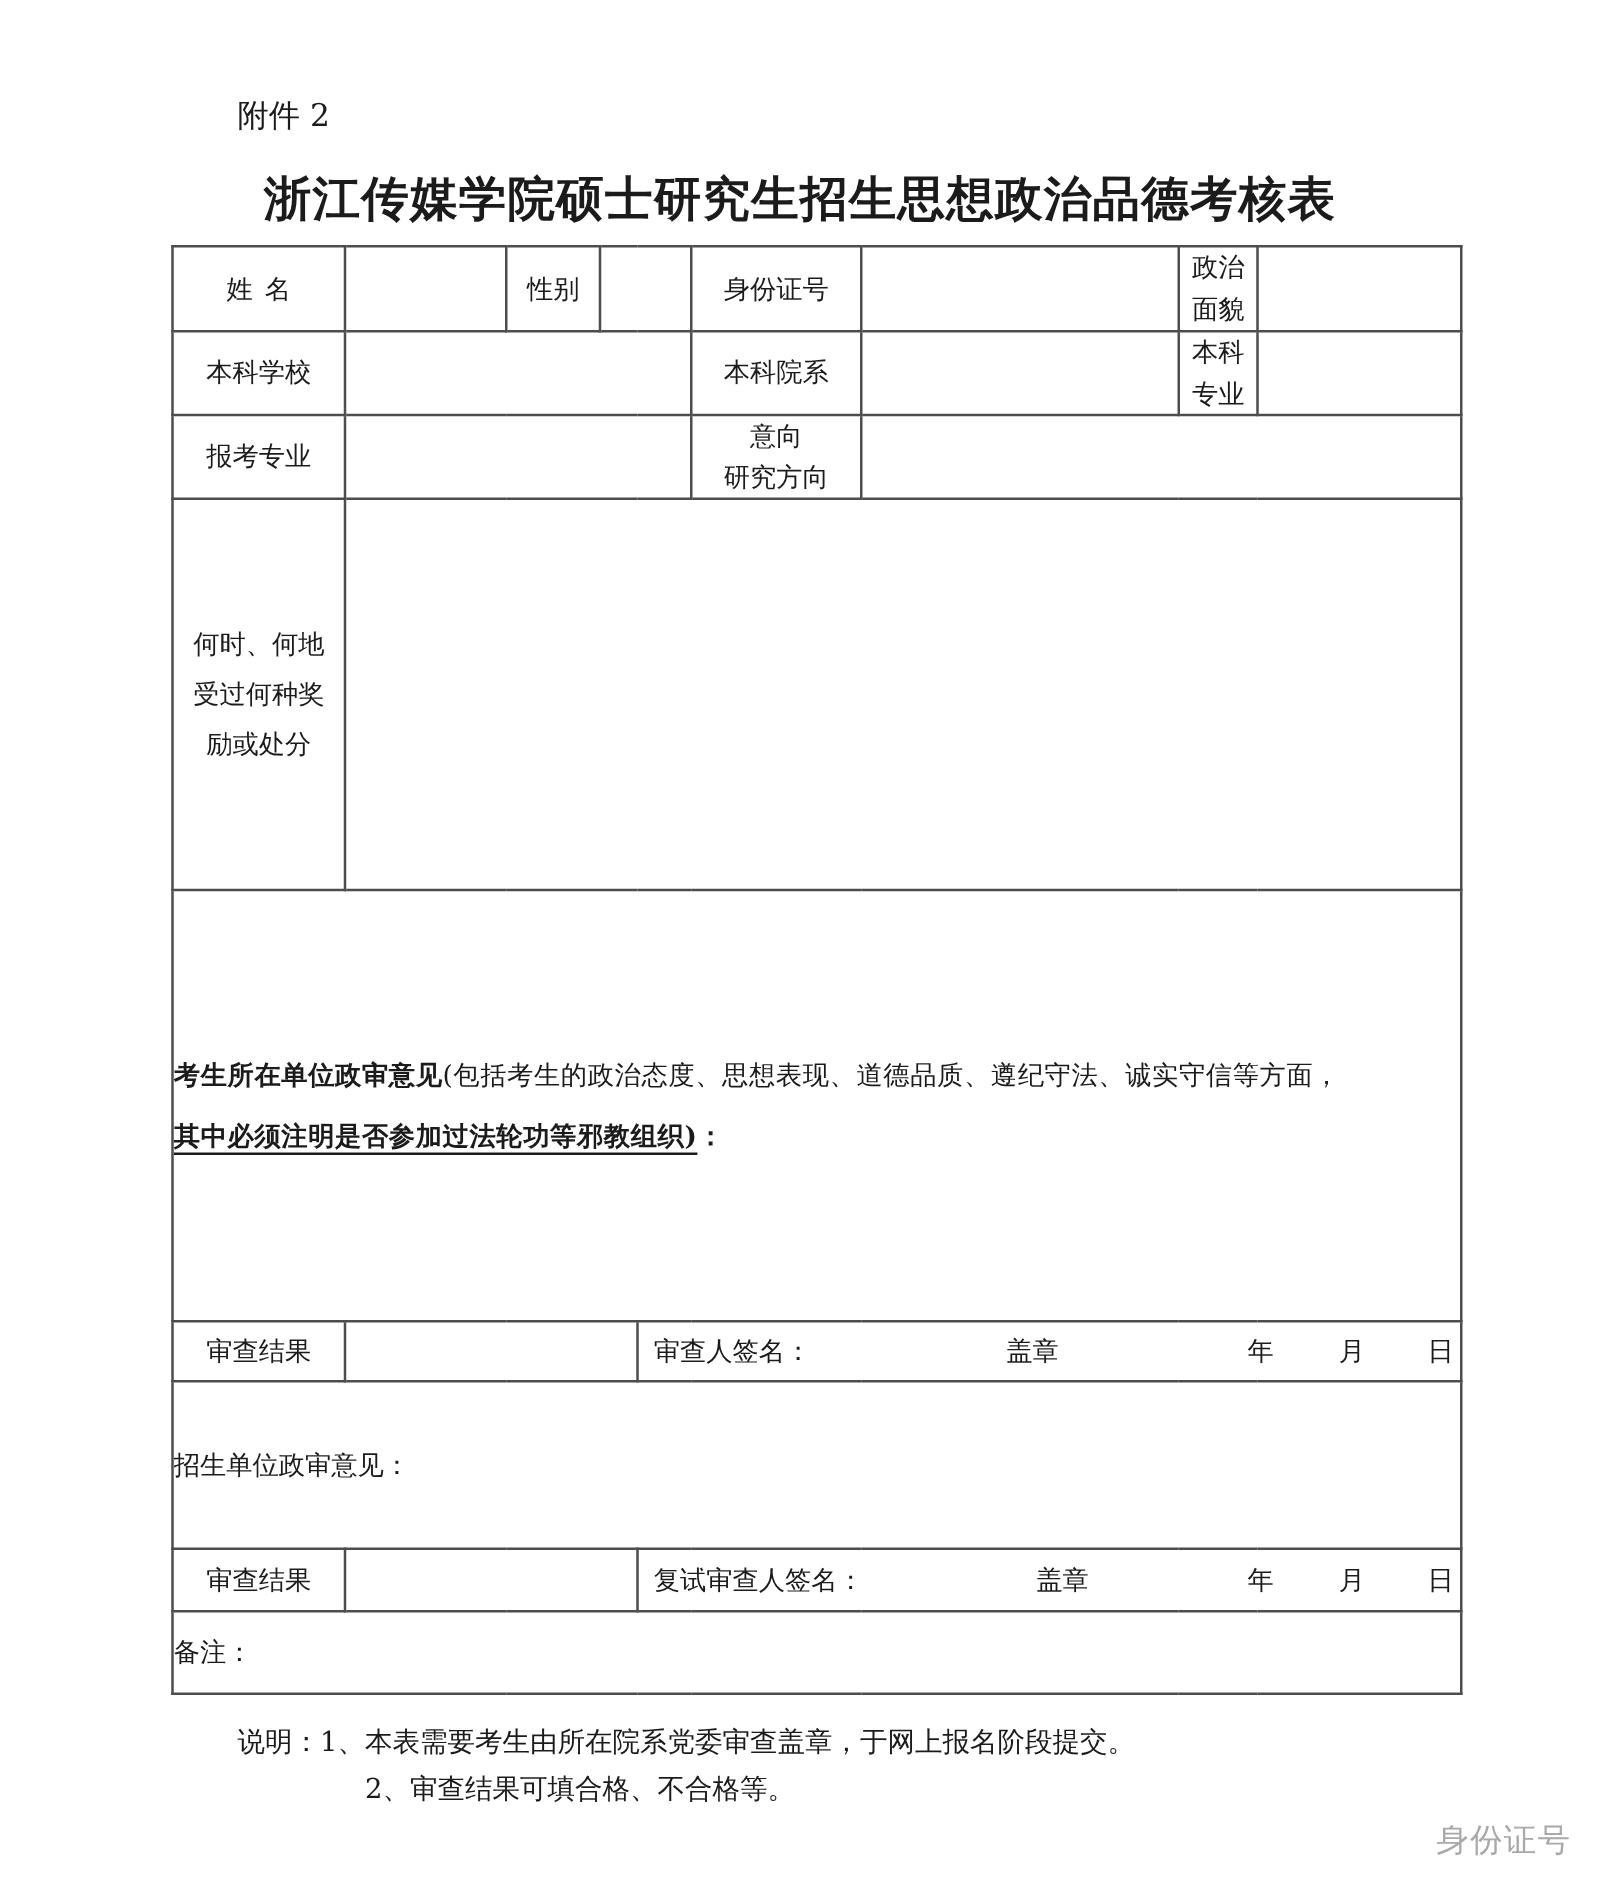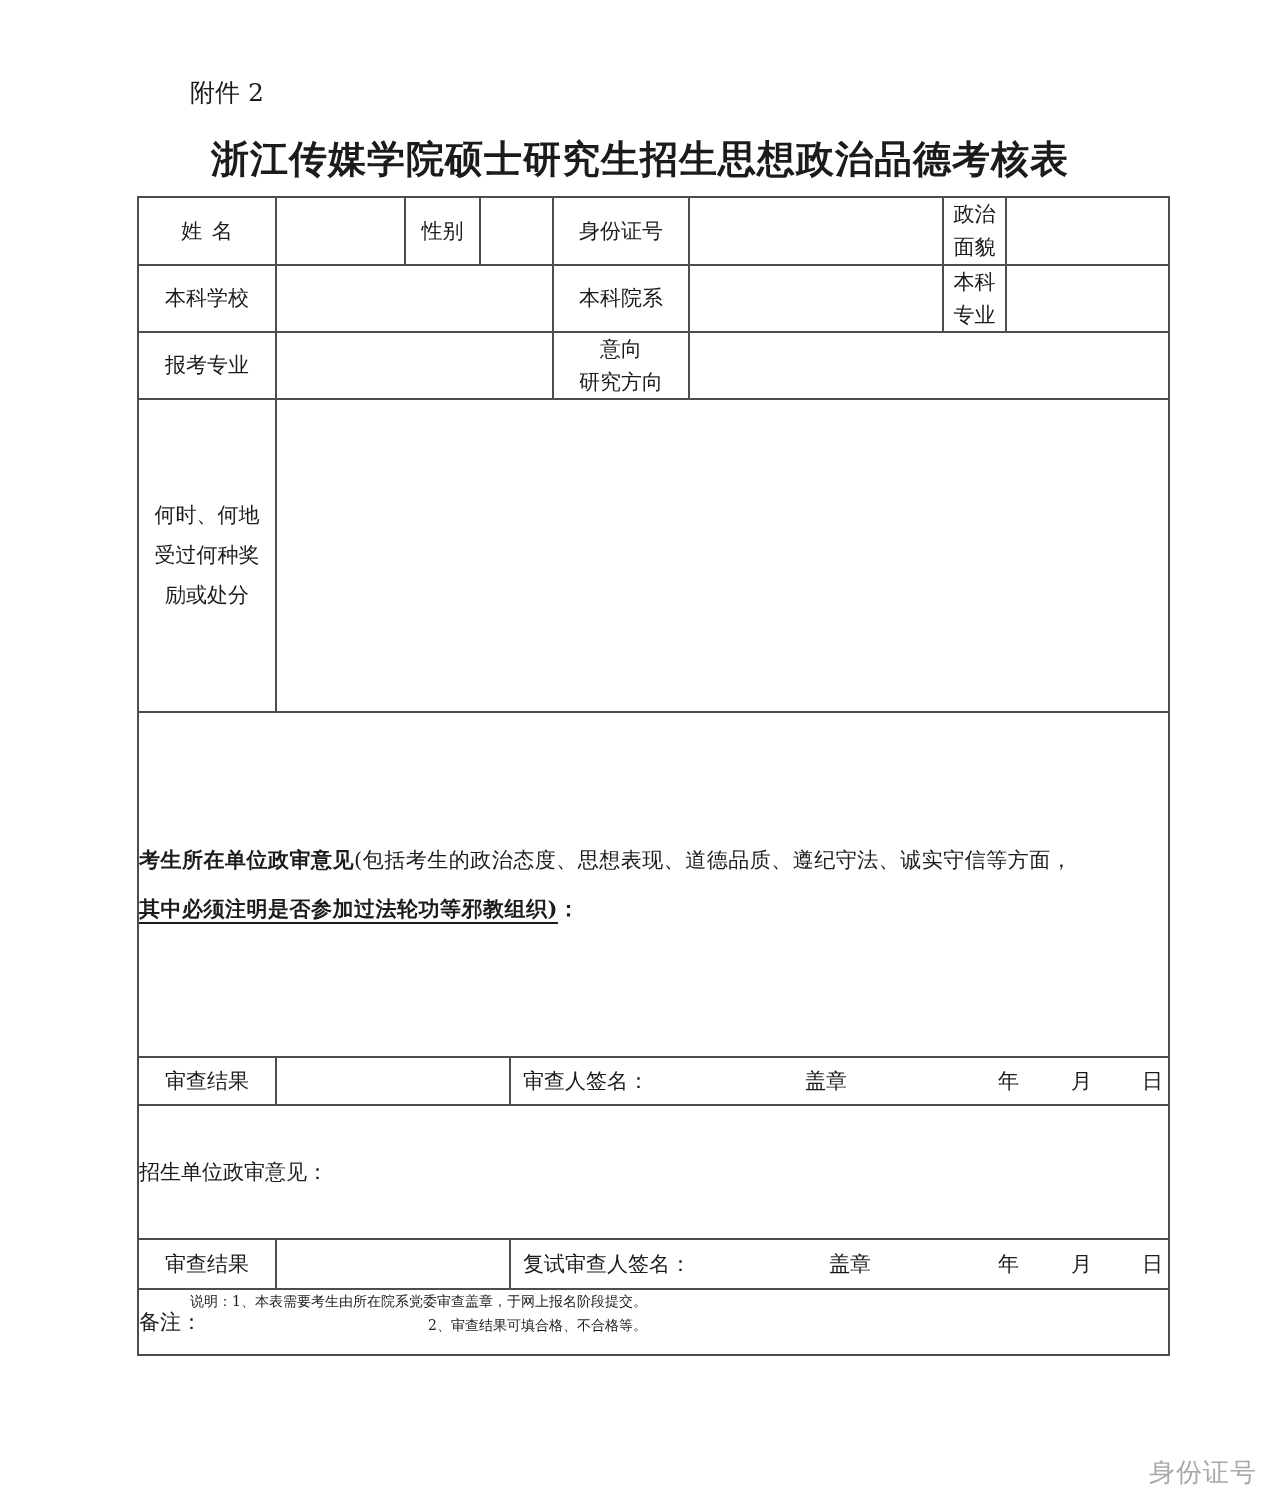--- a/index.html
+++ b/index.html
@@ -101,27 +101,26 @@
   }
   .sig-label   { left: 12px; }
   .sig-seal    { left: 294px; }
   .sig-seal-2  { left: 318px; }
   .sig-year    { left: 487px; }
   .sig-month   { left: 560px; }
   .sig-day     { left: 631px; }
   .notes {
     position: absolute;
     left: 190px;
-    top: 1290px;
-    font-size: 14px;
+    top: 1377px;
+    font-size: 22px;
     line-height: 1.68;
   }
   .notes .note-line2 {
     margin-left: 102px;
-    text-align: right;
   }
   .watermark {
     position: absolute;
     right: 23px;
     top: 1455px;
     font-size: 26px;
     color: #a9a9a9;
     font-family: "DejaVu Sans", "Liberation Sans", sans-serif;
     letter-spacing: 1px;
   }

